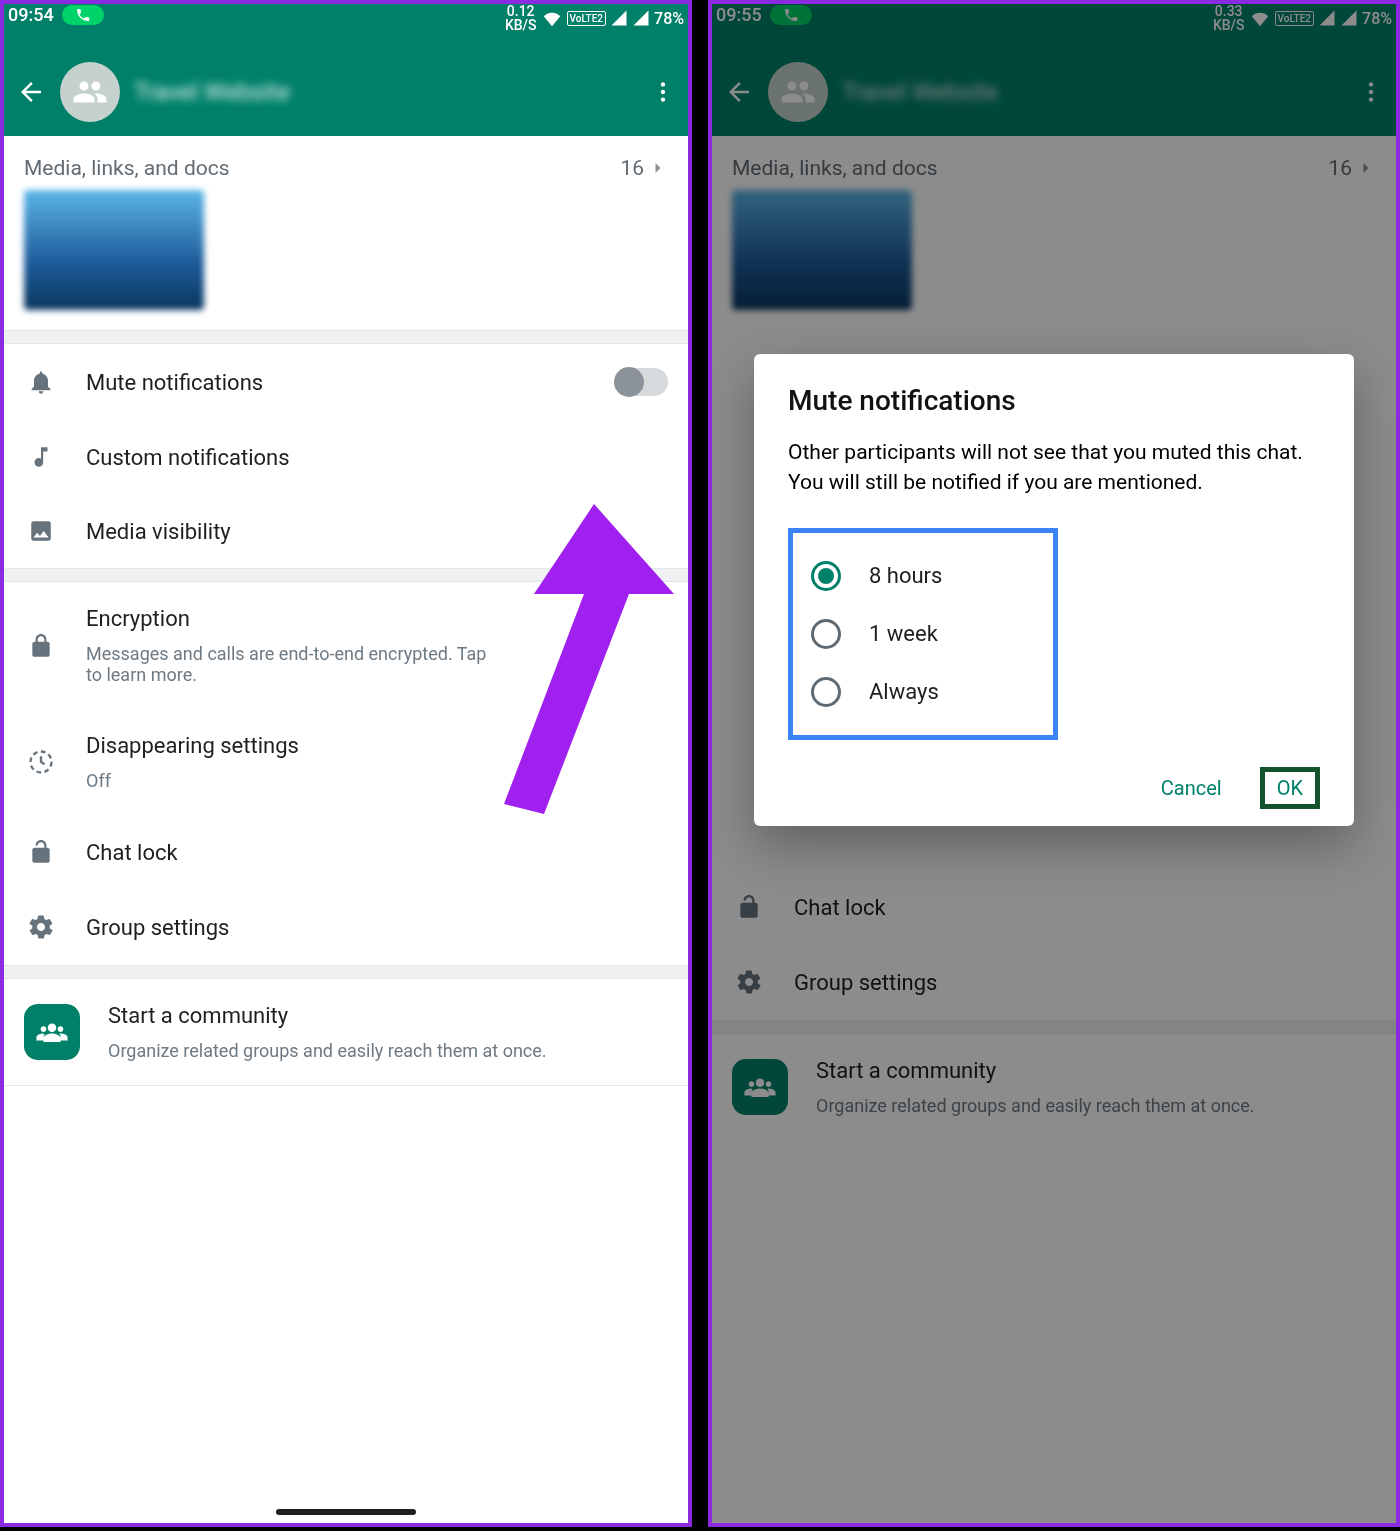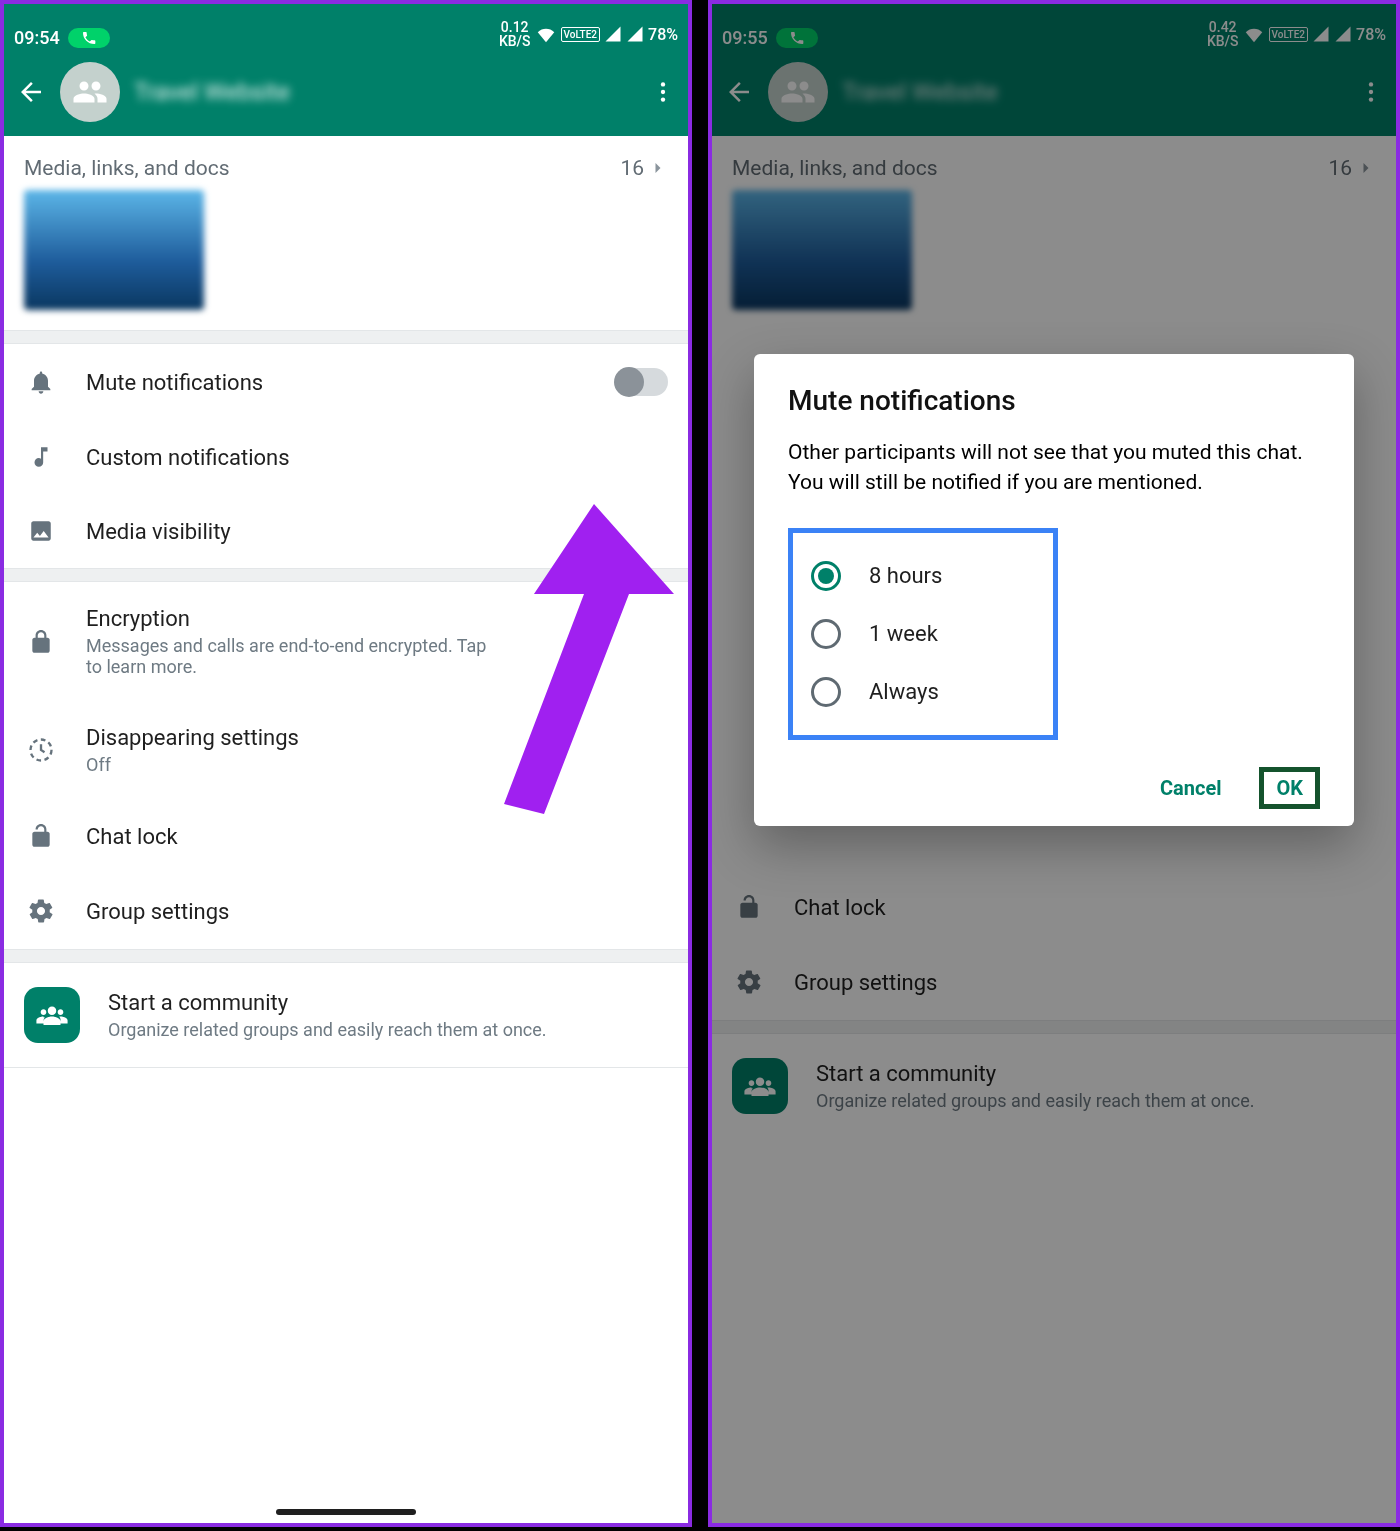--- a/index.html
+++ b/index.html
@@ -17,23 +17,23 @@
     height: 1527px;
     border: 4px solid #8a2be2;
     background: #fff;
     position: relative;
     overflow: hidden;
   }
   .statusbar {
     height: 44px;
     background: #008069;
     display: flex;
-    align-items: flex-end;
+    align-items: flex-start;
     justify-content: space-between;
-    padding: 0 10px;
+    padding: 0 4px;
     color: #fff;
     font-size: 18px;
     font-weight: 500;
   }
   .sb-left { display:flex; align-items:center; gap:8px;}
   .sb-right { display:flex; align-items:center; gap:4px; font-size:16px;}
   .call-pill {
     background:#00d26a;
     border-radius: 18px;
     padding: 2px 10px;
@@ -78,21 +78,21 @@
   }
   .divider { height:14px; background:#eef0f1; border-top:1px solid #e3e6e8; border-bottom:1px solid #e3e6e8;}
   .row {
     display:flex; align-items:center;
     padding:24px 20px;
     gap:28px;
   }
   .row .icon { width:34px; display:flex; justify-content:center; color:#66737d;}
   .row-text { flex:1; }
   .row-title { font-size:22px; color:#1f1f1f;}
-  .row-sub { font-size:18px; color:#6e7a83; margin-top:4px; max-width:420px;}
+  .row-sub { font-size:18px; color:#6e7a83; margin-top:12px; max-width:420px;}
   .toggle {
     width:52px;height:28px;border-radius:16px;background:#d6dadd;
     position:relative;
   }
   .toggle::after{
     content:""; position:absolute; width:30px;height:30px;border-radius:50%;
     background:#8b9299; top:-1px; left:-2px;
   }
   .thin-div { height:1px; background:#e3e6e8; margin:0;}
   .community-icon{
@@ -118,21 +118,21 @@
   .radio-group { border:5px solid #3b82f6; padding:14px 16px 14px; width:270px; margin-bottom:26px;}
   .radio-row { display:flex; align-items:center; gap:28px; padding:14px 2px;}
   .radio {
     width:30px;height:30px;border:3px solid #5f6a72;border-radius:50%;
     display:flex;align-items:center;justify-content:center;
   }
   .radio.sel { border-color:#008069;}
   .radio.sel::after{content:"";width:16px;height:16px;border-radius:50%;background:#008069;}
   .radio-label { font-size:22px; color:#1f1f1f;}
   .dlg-buttons { display:flex; justify-content:flex-end; gap:30px; align-items:center;}
-  .dlg-btn { color:#008069; font-weight:700; font-size:20px; padding:10px 8px;}
+  .dlg-btn { color:#008069; font-weight:400; font-size:20px; padding:10px 8px;}
   .ok-box { border:5px solid #14532d; padding:4px 4px; }
   svg { display:block;}
   .kbs { font-size:14px; line-height:1; text-align:center;}
 </style>
 </head>
 <body>
 
 <div class="phone">
   <div class="statusbar">
     <div class="sb-left">
@@ -303,21 +303,21 @@
   <div class="statusbar">
     <div class="sb-left">
       <span>09:55</span>
       <span class="call-pill">
         <svg width="22" height="16" viewBox="0 0 24 24" fill="#fff">
             <path d="M6.6 10.8c1.4 2.8 3.8 5.2 6.6 6.6l2.2-2.2c.3-.3.7-.4 1.1-.3 1.2.4 2.6.6 4 .6.6 0 1 .4 1 1v3.4c0 .6-.4 1-1 1C10.6 21 3 13.4 3 4c0-.6.4-1 1-1h3.5c.6 0 1 .4 1 1 0 1.4.2 2.7.6 4 .1.4 0 .8-.3 1.1L6.6 10.8z"></path>
           </svg>
       </span>
     </div>
     <div class="sb-right">
-      <span class="kbs"><span>0.42</span><br><span>KB/S</span></span>
+      <span class="kbs"><span>0.33</span><br><span>KB/S</span></span>
       <svg width="22" height="22" viewBox="0 0 24 24" fill="#fff">
           <path d="M12 21l9-11c-5-5-13-5-18 0l9 11z"></path>
         </svg>
       <span style="border:1.5px solid #fff;font-size:10px;padding:1px 2px;border-radius:2px;">VoLTE2</span>
       <svg width="18" height="18" viewBox="0 0 24 24" fill="#fff">
           <path d="M2 22h20L22 2 2 22z"></path>
         </svg>
       <svg width="18" height="18" viewBox="0 0 24 24" fill="#fff">
           <path d="M2 22h20L22 2 2 22z"></path>
         </svg>

